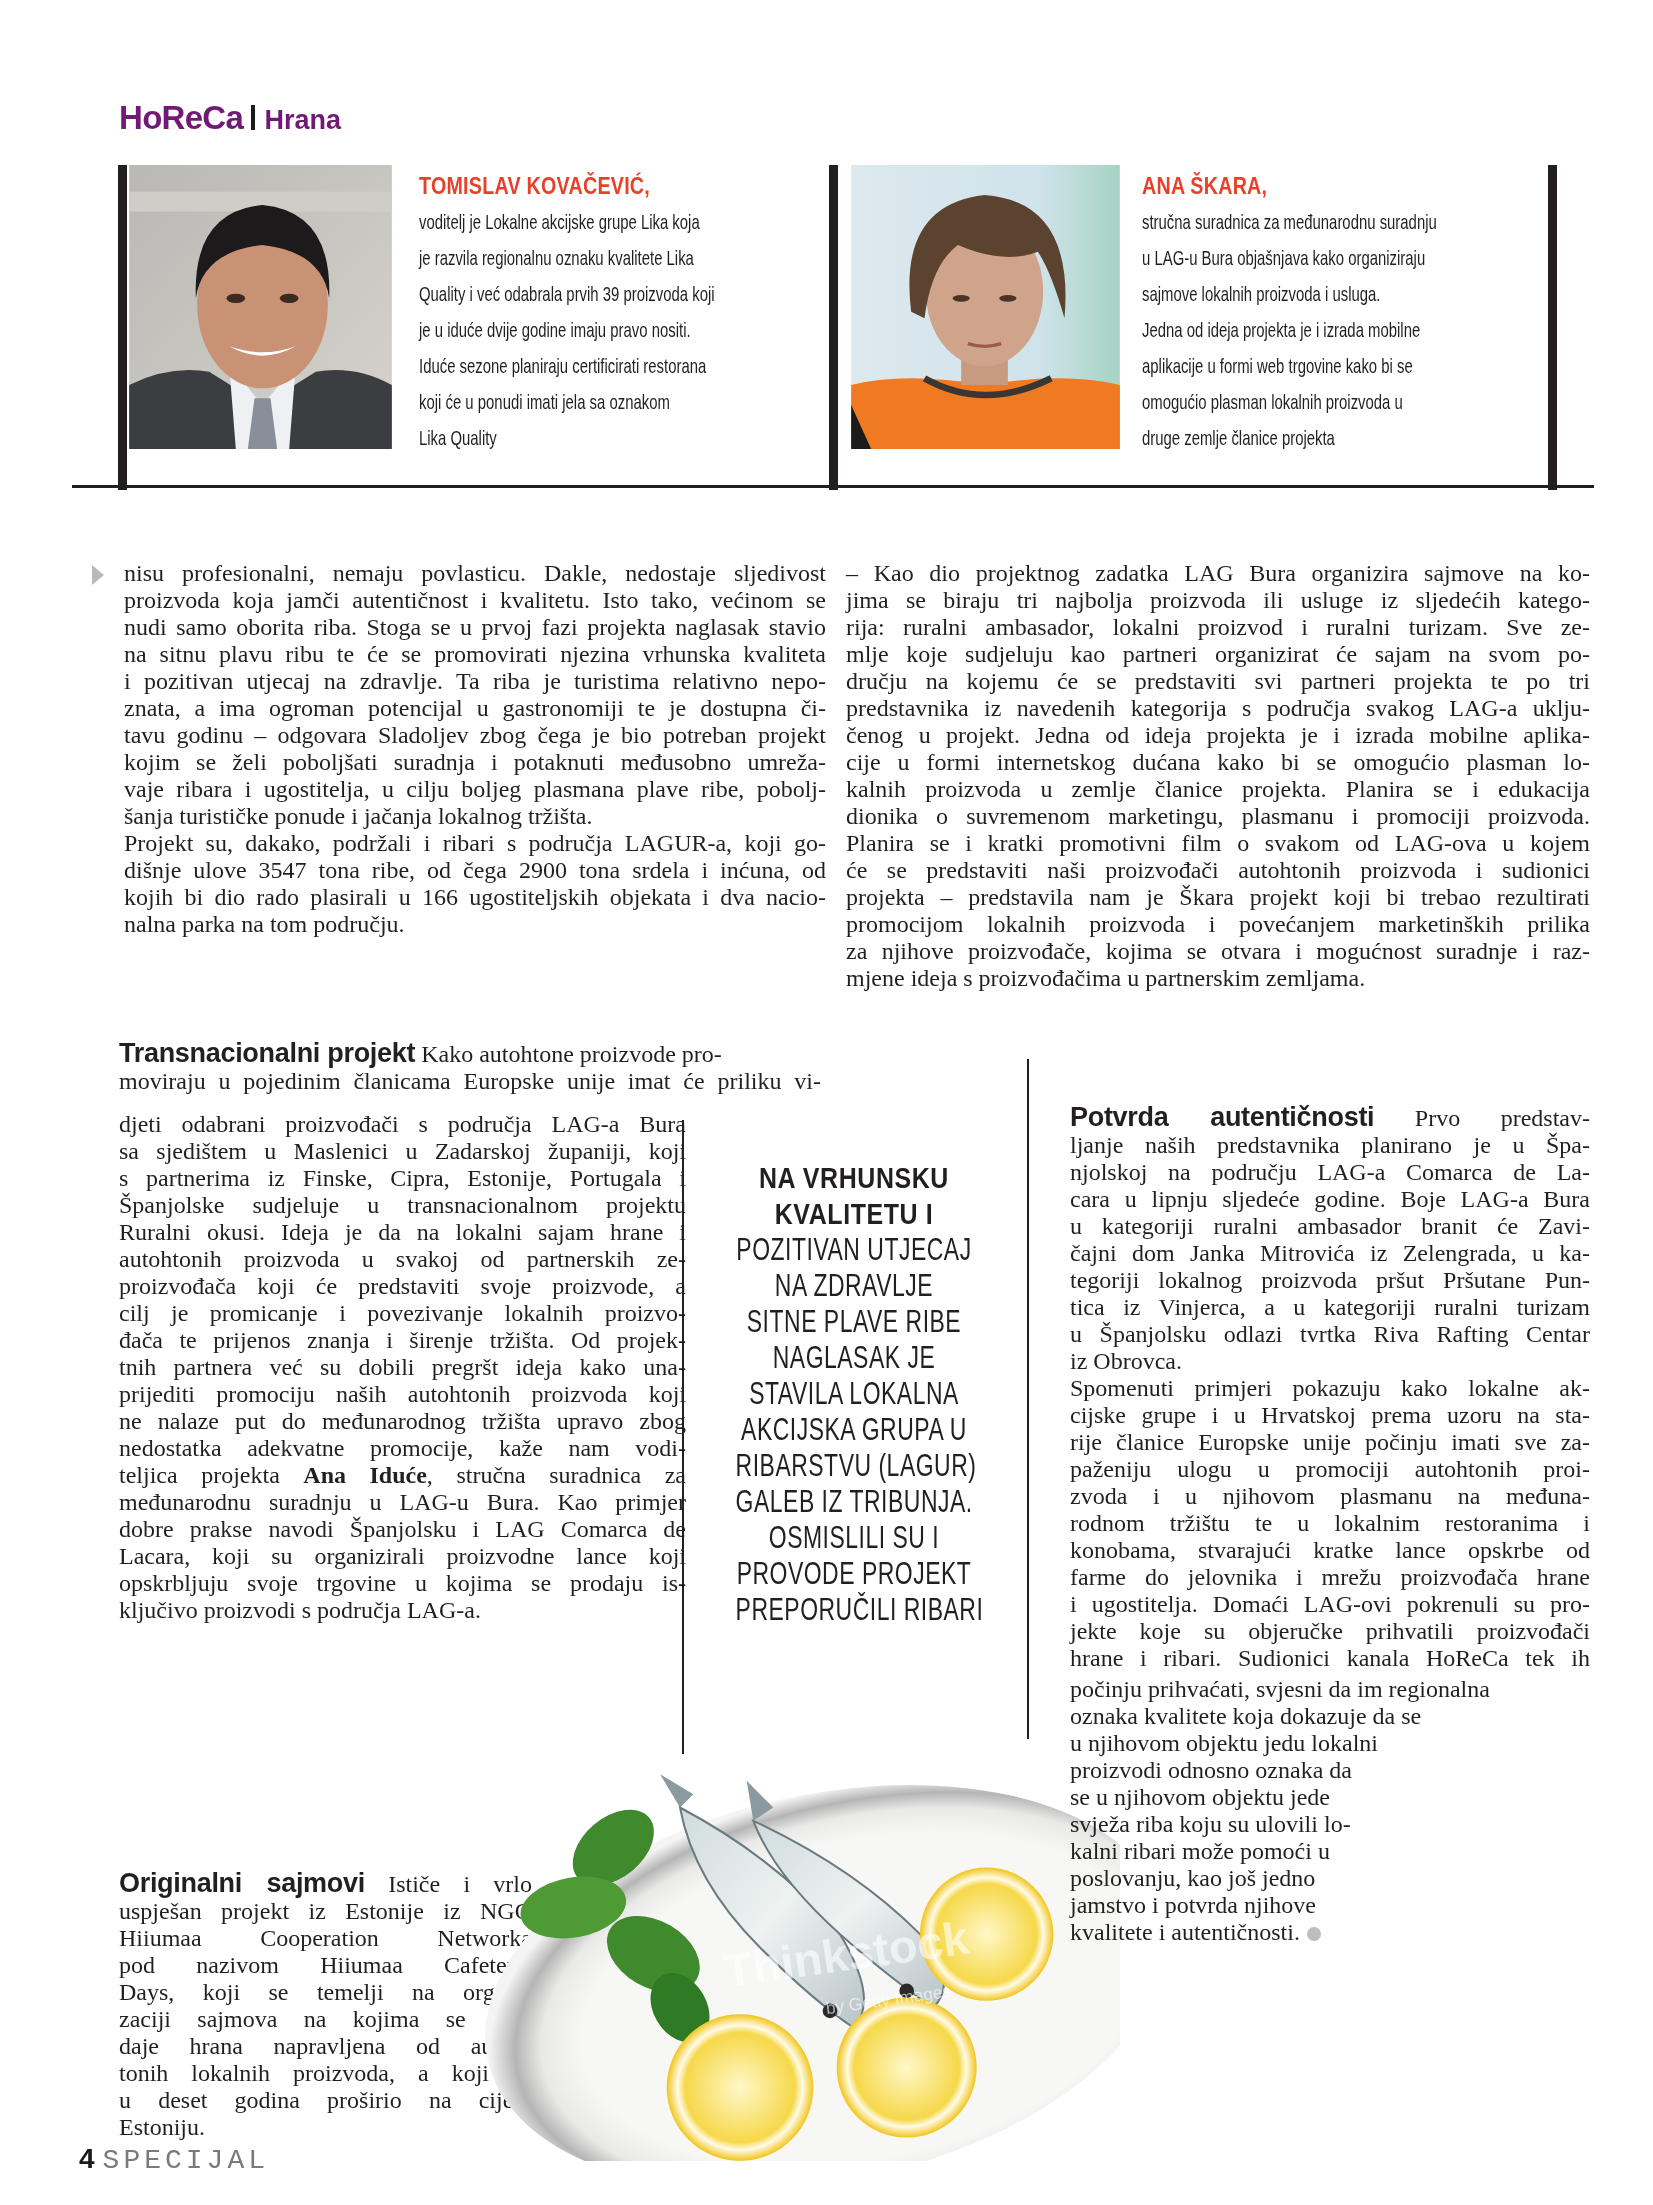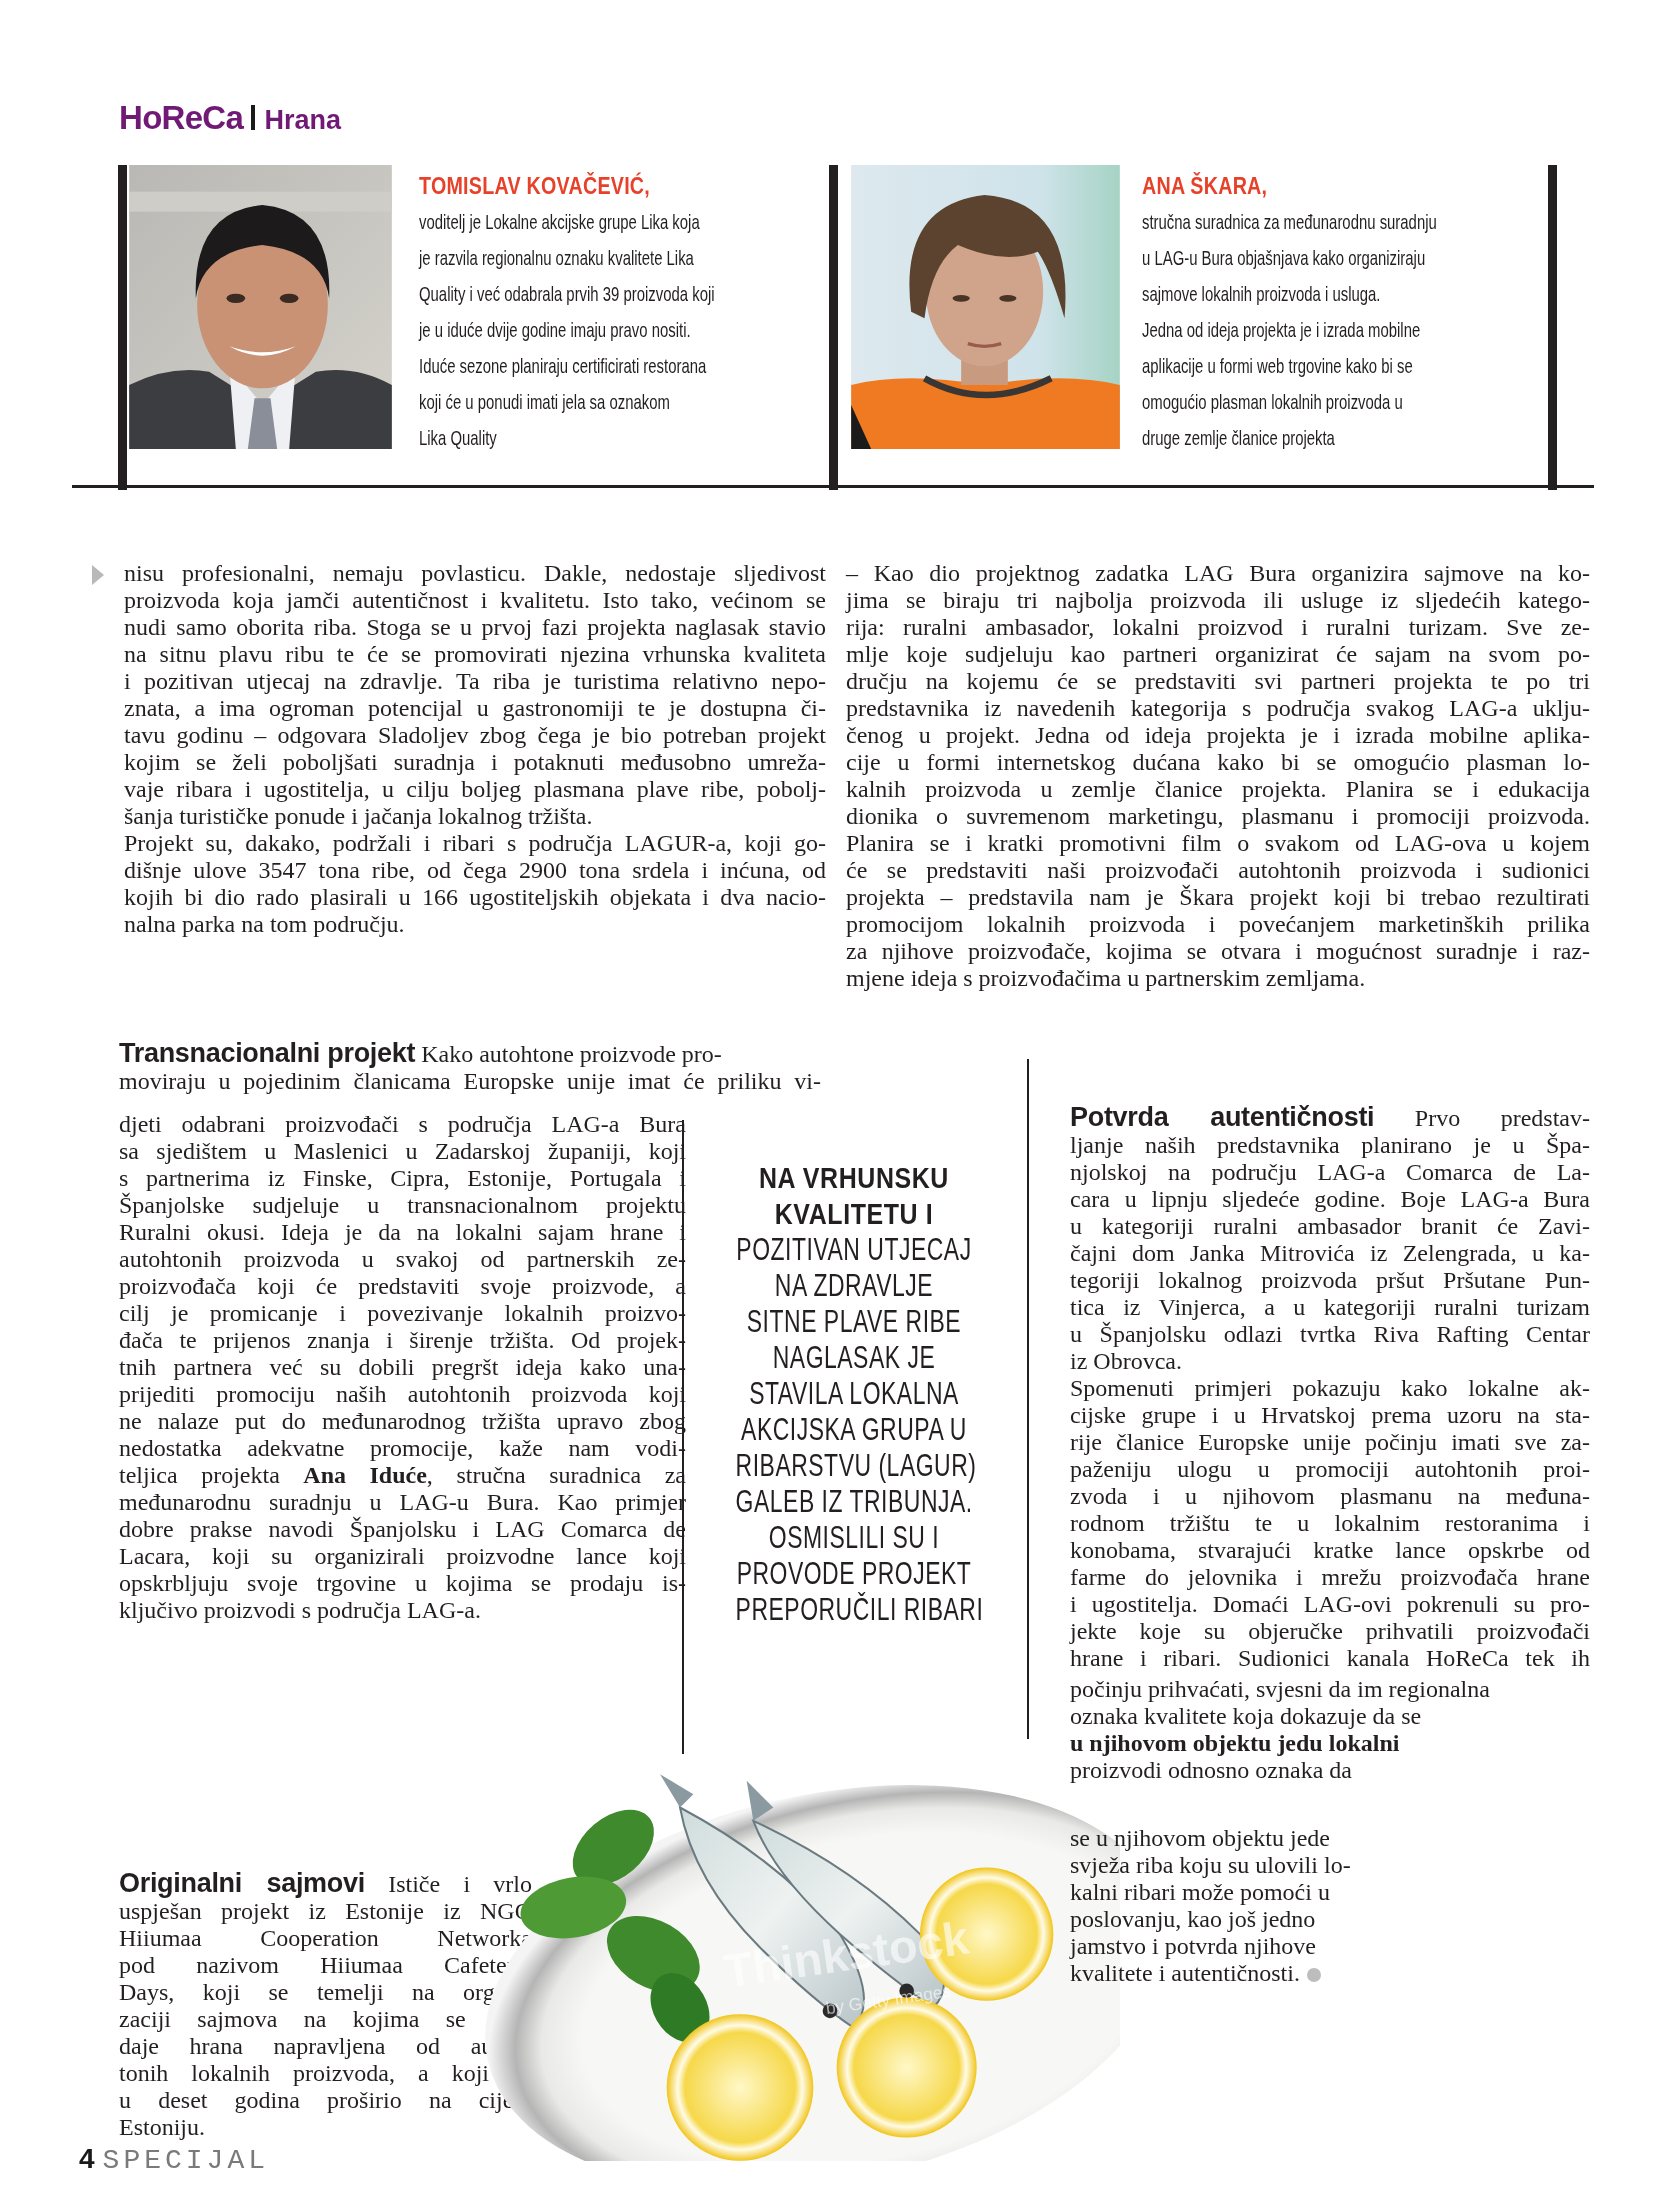--- a/index.html
+++ b/index.html
@@ -264,23 +264,23 @@
     <span class="l">rodnom tržištu te u lokalnim restoranima i</span>
     <span class="l">konobama, stvarajući kratke lance opskrbe od</span>
     <span class="l">farme do jelovnika i mrežu proizvođača hrane</span>
     <span class="l">i ugostitelja. Domaći LAG-ovi pokrenuli su pro-</span>
     <span class="l">jekte koje su objeručke prihvatili proizvođači</span>
     <span class="l">hrane i ribari. Sudionici kanala HoReCa tek ih</span>
   </div>
 <div class="abs col" style="left:1070px;top:1676px;width:520px;text-align:right;" id="potvrdaWrap">
     <div style="white-space: nowrap;"><span>počinju prihvaćati, svjesni da im regionalna</span></div>
     <div style="white-space: nowrap;"><span>oznaka kvalitete koja dokazuje da se</span></div>
-    <div style="white-space: nowrap; font-weight: bold;"><span>u njihovom objektu jedu lokalni</span></div>
+    <div style="white-space: nowrap;"><span>u njihovom objektu jedu lokalni</span></div>
     <div style="white-space: nowrap;"><span>proizvodi odnosno oznaka da</span></div>
-    <div style="white-space: nowrap; margin-top: 41px;"><span>se u njihovom objektu jede</span></div>
+    <div style="white-space: nowrap;"><span>se u njihovom objektu jede</span></div>
     <div style="white-space: nowrap;"><span>svježa riba koju su ulovili lo-</span></div>
     <div style="white-space: nowrap;"><span>kalni ribari može pomoći u</span></div>
     <div style="white-space: nowrap;"><span>poslovanju, kao još jedno</span></div>
     <div style="white-space: nowrap;"><span>jamstvo i potvrda njihove</span></div>
     <div style="white-space: nowrap; margin-right: -21.3px;"><span>kvalitete i autentičnosti.</span><span class="enddot"></span></div>
   </div>
 
 <div class="abs footer"><b>4</b><span>SPECIJAL</span></div>
 
 

